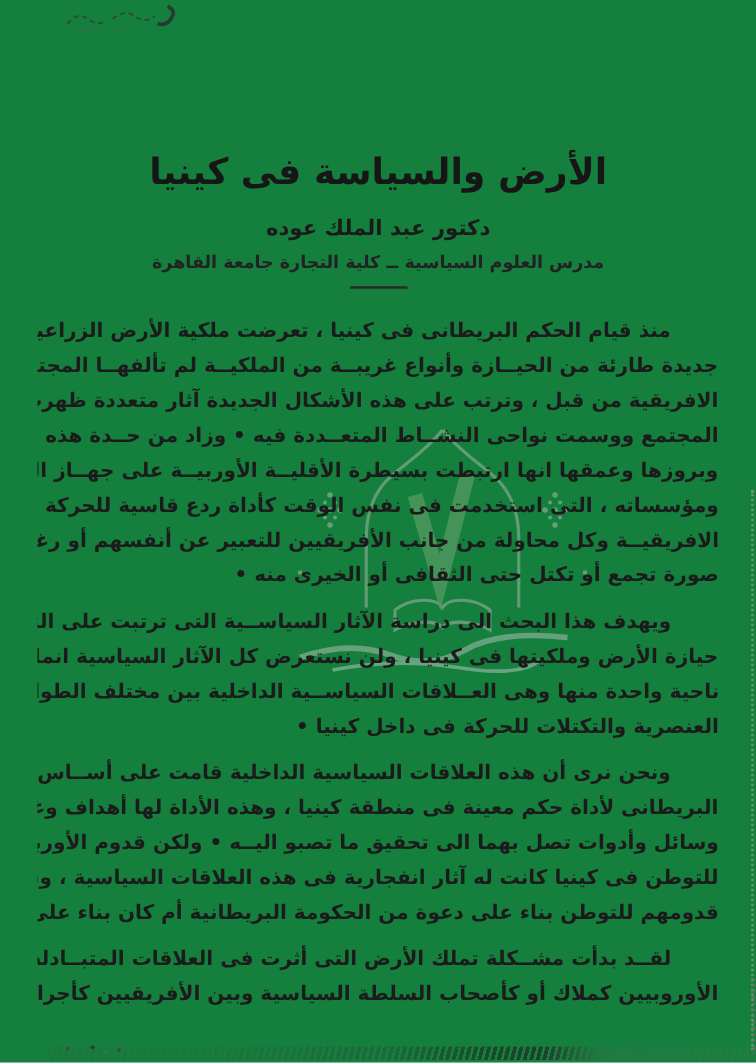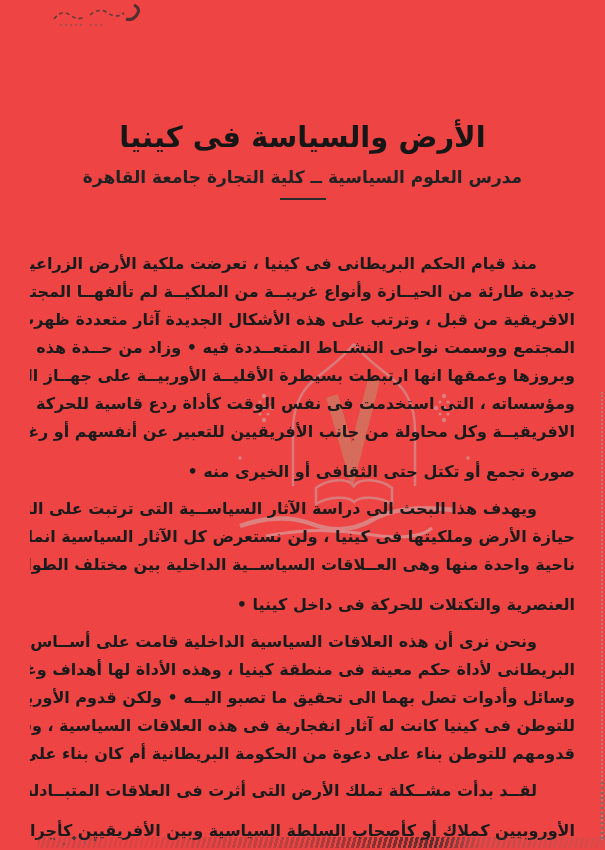--- a/index.html
+++ b/index.html
@@ -1,50 +1,50 @@
 <!DOCTYPE html>
 <html lang="ar" dir="rtl"><head>
 <meta charset="utf-8">
 <style>
   html,body{margin:0;padding:0;background:#e8e8e6;}
   #page{
     position:relative;
     width:605px;height:850px;
     margin:0 auto;
-    background:#ef4444;
+    background:#15803d;
     overflow:hidden;
     font-family:"DejaVu Sans", sans-serif;
     color:#1c1c1c;
   }
   
   #header{position:absolute;top:116px;left:0;right:0;text-align:center;}
   .title{
     font-size:29px;font-weight:bold;line-height:42px;
     letter-spacing:0px;color:#161616;
   }
   .author{font-size:17px;font-weight:bold;margin-top:15px;color:#1a1a1a;}
-  .affiliation{font-size:17px;font-weight:bold;margin-top:9px;color:#222;}
+  .affiliation{font-size:14px;font-weight:bold;margin-top:9px;color:#222;}
   .header-rule{
     width:46px;height:0;border-top:2px solid #2a2a2a;
     margin:11px auto 0 auto;
   }
   
   #article{
     position:absolute;top:250px;right:30px;left:30px;
     direction:rtl;
   }
   .para{margin:0 0 9px 0;}
   .line{
     font-size:16px;font-weight:bold;line-height:28px;
     white-space:nowrap;overflow:hidden;
     text-align:justify;text-align-last:justify;
     color:#1b1b1b;
   }
   .line.first{padding-right:38px;}
-  .line.last{text-align-last:right;margin-top:12px;}
+  .line.last{text-align-last:right;}
   
   #watermark{
     position:absolute;top:338px;left:222px;width:264px;height:204px;
     opacity:.45;pointer-events:none;
   }
   
   #ink-scribble{position:absolute;top:1px;left:50px;opacity:.8;}
   #edge-line{
     position:absolute;top:392px;bottom:10px;right:2px;width:0;
     border-right:2px dotted #9a9a9a;opacity:.65;
@@ -115,20 +115,21 @@
         <circle cx="226" cy="76" r="1.6"></circle>
       <circle cx="18" cy="120" r="1.8"></circle>
         <circle cx="246" cy="120" r="1.8"></circle>
     </g>
     <path d="M18,188 Q58,174 90,186 T150,182 T232,172" fill="none" stroke="#c9c9c9" stroke-width="4.5"></path>
     <path d="M44,198 Q94,188 144,196 T210,190" fill="none" stroke="#cfcfcf" stroke-width="3"></path>
   </svg>
 
   <div id="header">
     <div class="title">الأرض والسياسة فى كينيا</div>
+    <div class="author">دكتور عبد الملك عوده</div>
     <div class="affiliation">مدرس العلوم السياسية ــ كلية التجارة جامعة القاهرة</div>
     <div class="header-rule"></div>
   </div>
 
   <div id="article">
       <div class="para">
         <div class="line first">منذ قيام الحكم البريطانى فى كينيا ، تعرضت ملكية الأرض الزراعية لأشكال</div>
         <div class="line">جديدة طارئة من الحيــازة وأنواع غريبــة من الملكيــة لم تألفهــا المجتمعات</div>
         <div class="line">الافريقية من قبل ، وترتب على هذه الأشكال الجديدة آثار متعددة ظهرت فى</div>
         <div class="line">المجتمع ووسمت نواحى النشــاط المتعــددة فيه • وزاد من حــدة هذه الآثار</div>

